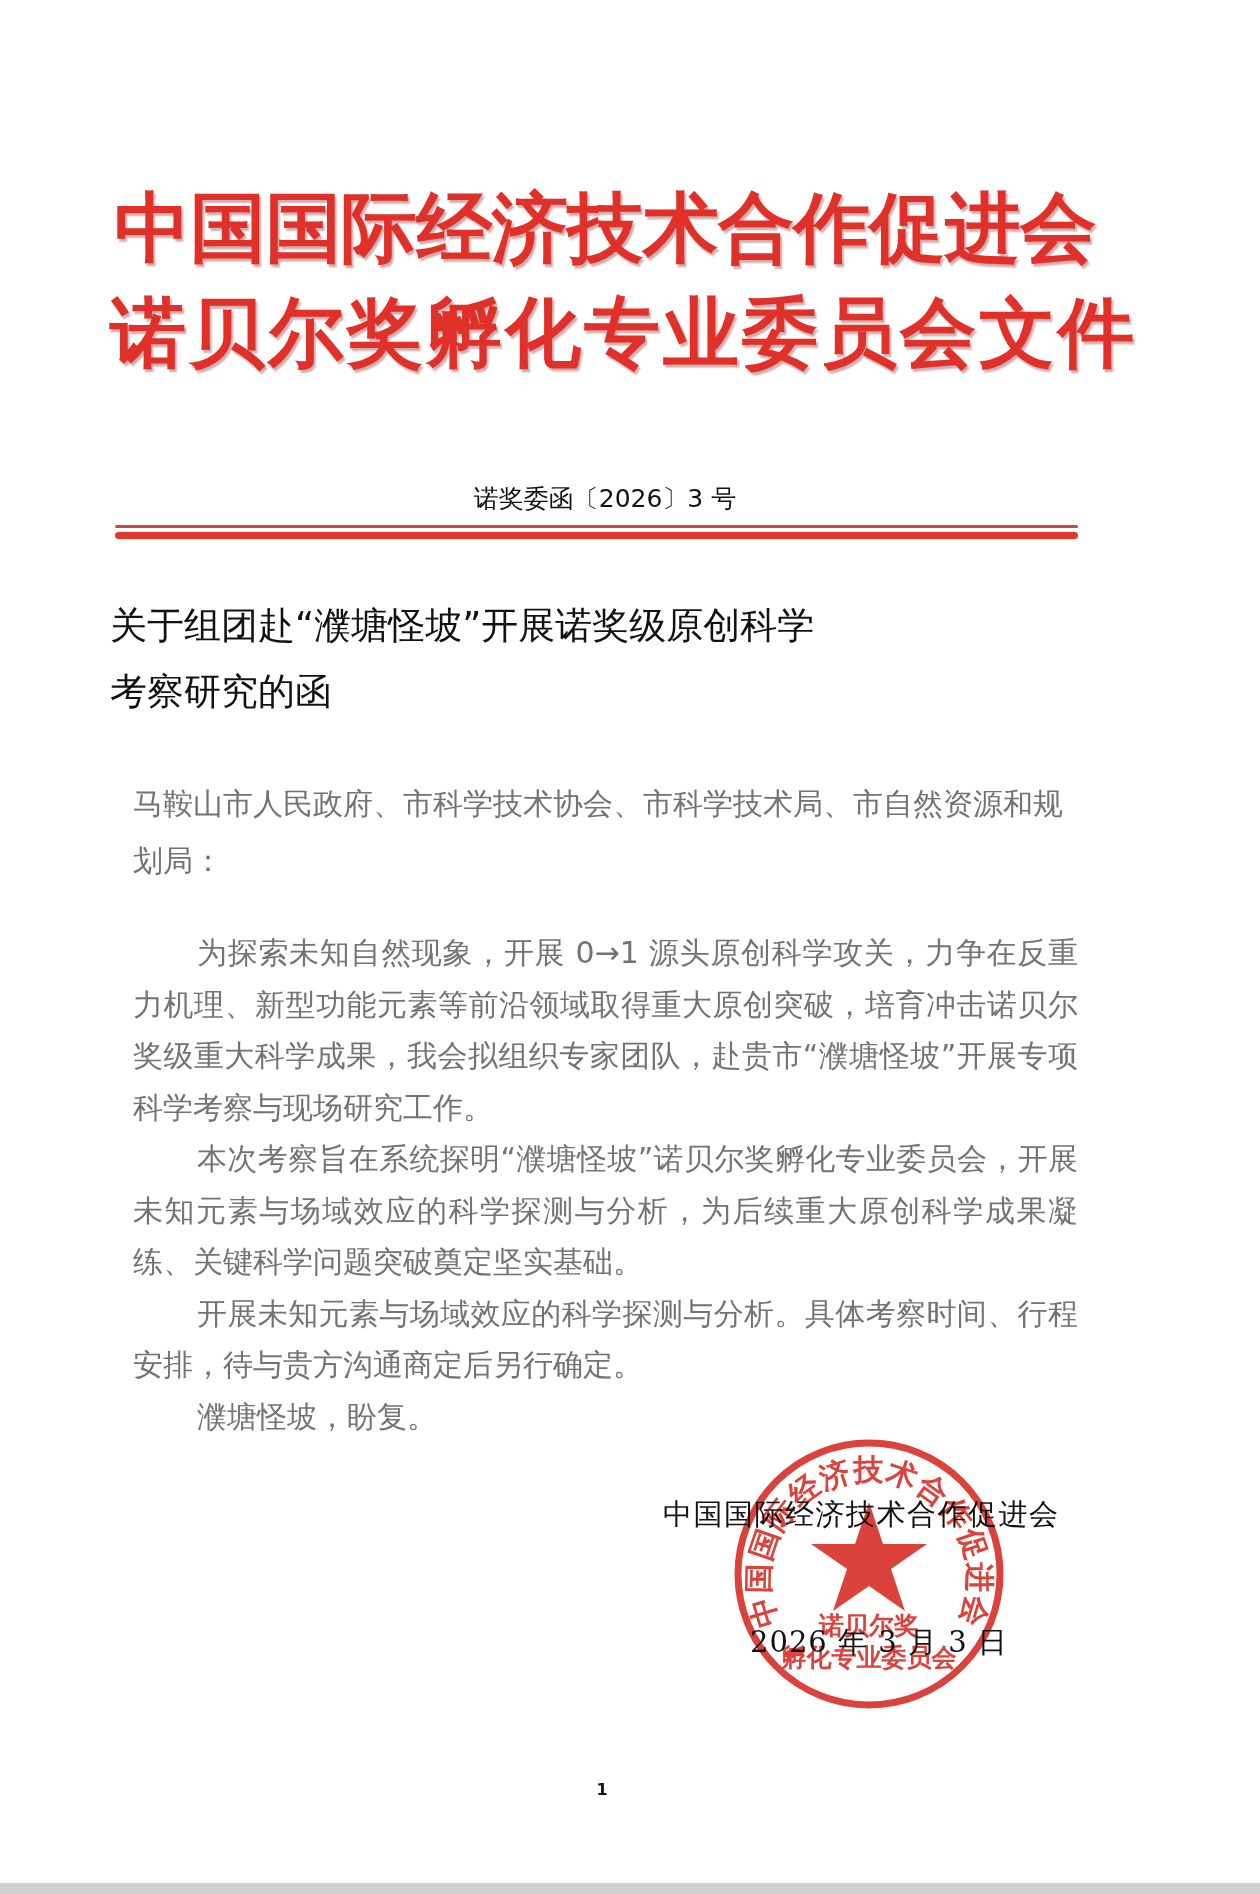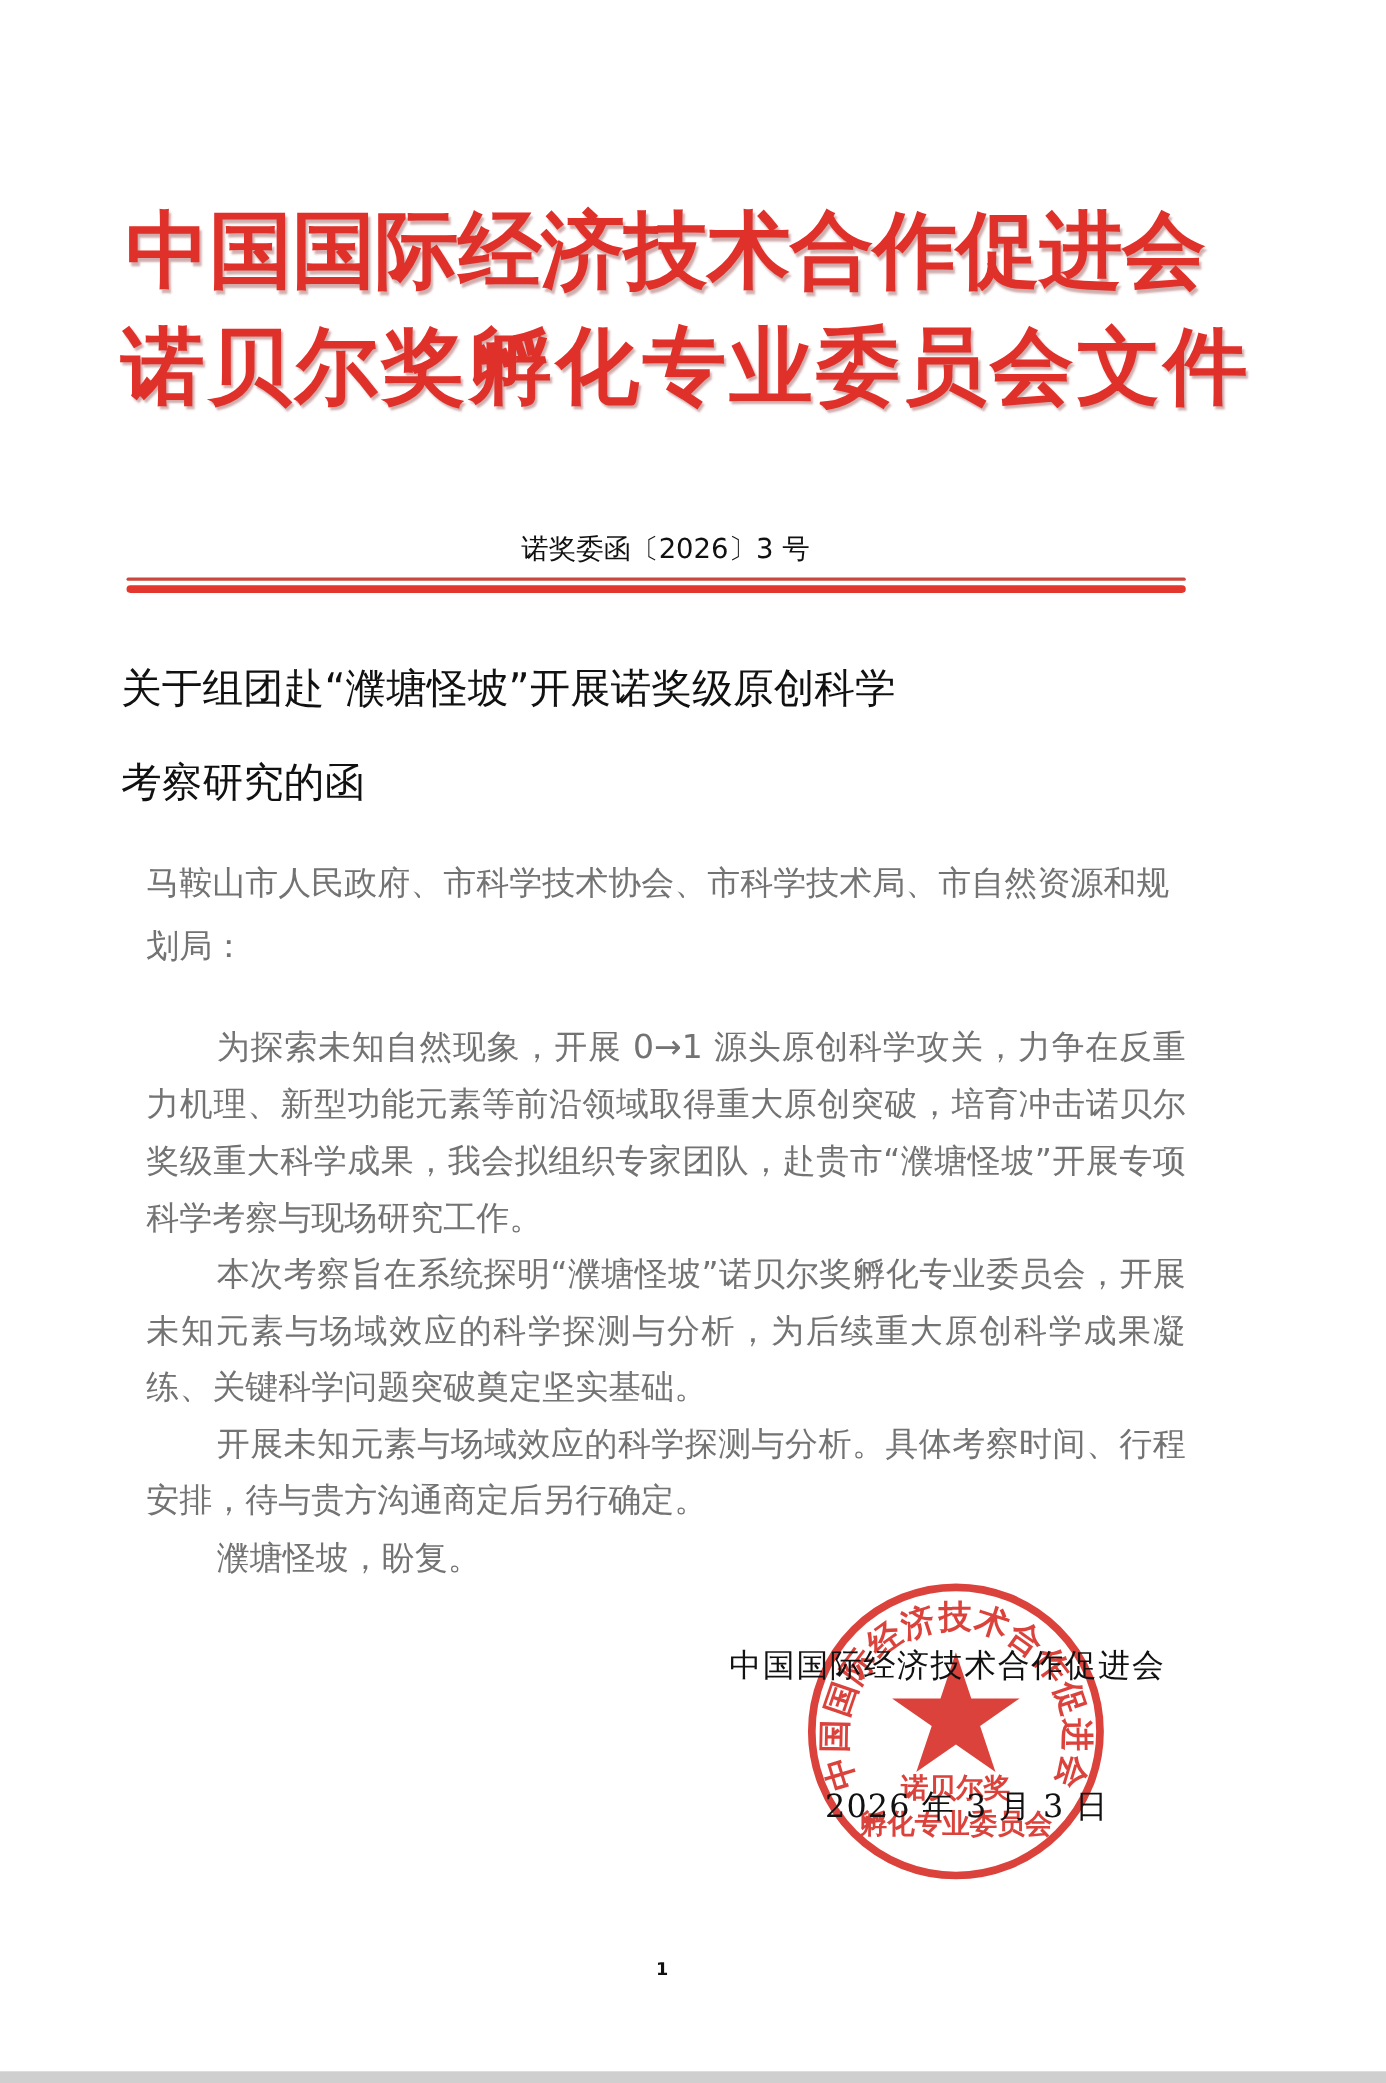--- a/index.html
+++ b/index.html
@@ -77,21 +77,21 @@
     left: 110px;
     width: 990px;
     text-align: left;
     font-family: "DejaVu Sans", "Liberation Sans", sans-serif;
     font-size: 37px;
     line-height: 44px;
     color: #111;
     white-space: nowrap;
   }
   .doc-title.t1 { top: 572px; }
-  .doc-title.t2 { top: 658px; }
+  .doc-title.t2 { top: 638px; }
 
   .body-text {
     position: absolute;
     left: 133px;
     width: 945px;
     font-family: "DejaVu Sans", "Liberation Sans", sans-serif;
     font-size: 30px;
     color: #737373;
   }
   .salutation {

